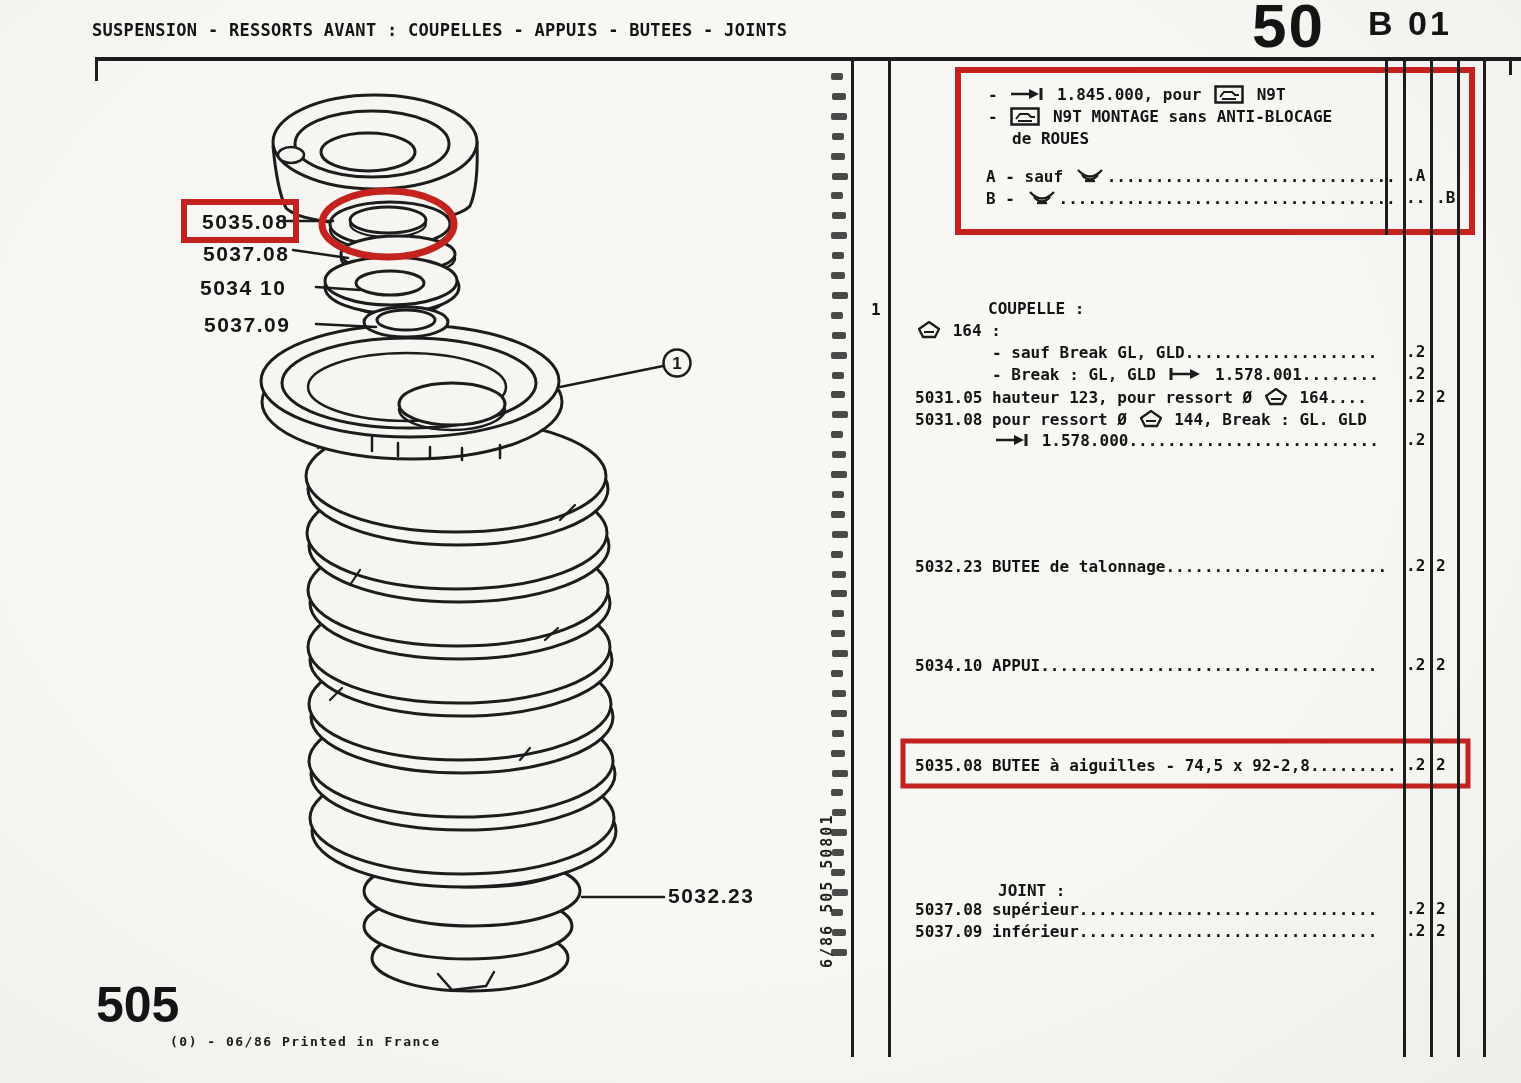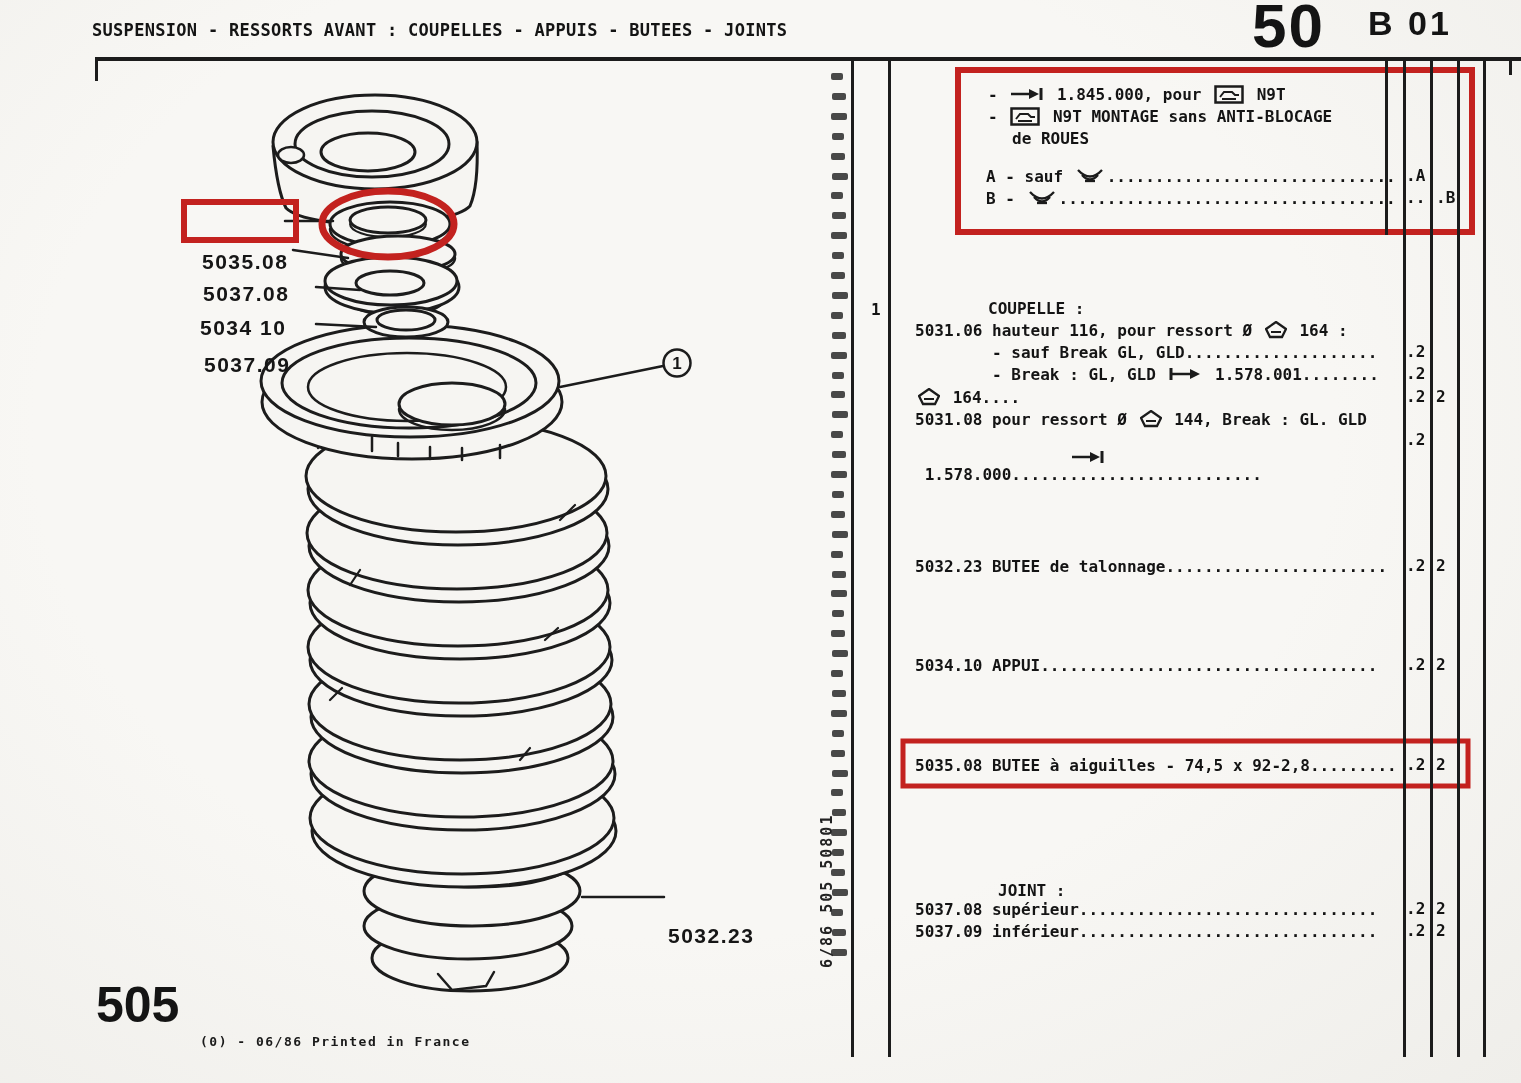--- a/index.html
+++ b/index.html
@@ -14,29 +14,29 @@
     font:bold 17px "DejaVu Sans Mono",monospace;letter-spacing:.3px;color:#141414;
   }
   .big-50{position:absolute;left:1252px;top:-10px;font:bold 62px "Liberation Sans",sans-serif;letter-spacing:2px;color:#141414;}
   .code-b01{position:absolute;left:1368px;top:4px;font:bold 34px "Liberation Sans",sans-serif;letter-spacing:3px;color:#141414;}
   .trow{
     position:absolute;display:flex;align-items:center;height:20px;
     font:bold 16px "DejaVu Sans Mono",monospace;white-space:pre;color:#141414;
   }
   .trow .ic{flex:none;margin:0 3px;}
   .qty{position:absolute;font:bold 16px "DejaVu Sans Mono",monospace;color:#141414;}
-  .dlabel{position:absolute;font:bold 21px "Liberation Sans",sans-serif;letter-spacing:1.5px;color:#161616;margin-top:40px;}
+  .dlabel{position:absolute;font:bold 21px "Liberation Sans",sans-serif;letter-spacing:1.5px;color:#161616;}
   .tick{position:absolute;background:#2b2b2b;border-radius:2px;filter:blur(.6px);opacity:.85;}
   .spine{
     position:absolute;left:818px;top:968px;width:200px;
     transform:rotate(-90deg);transform-origin:left top;
     font:bold 15px "DejaVu Sans Mono",monospace;letter-spacing:2px;color:#222;
   }
   .footer-big{position:absolute;left:96px;top:976px;font:bold 50px "Liberation Sans",sans-serif;color:#141414;}
-  .footer-sub{position:absolute;left:170px;top:1034px;font:bold 13px "DejaVu Sans Mono",monospace;letter-spacing:1.5px;color:#1a1a1a;margin-left:30px;}
+  .footer-sub{position:absolute;left:170px;top:1034px;font:bold 13px "DejaVu Sans Mono",monospace;letter-spacing:1.5px;color:#1a1a1a;}
   svg.overlay{position:absolute;left:0;top:0;pointer-events:none;}
 </style>
 </head>
 <body>
 
 <svg class="overlay" width="1521" height="1083" viewBox="0 0 1521 1083">
   <g stroke="#1c1c1c" stroke-width="3" fill="#f6f5f2" stroke-linecap="round">
 
     <g>
       <ellipse cx="470" cy="958" rx="98" ry="33"></ellipse>
@@ -181,43 +181,43 @@
       </svg><span>..............................</span></div>
     <span class="qty" style="left: 1406px; top: 166px;">.A</span>
     <div class="trow" style="left: 986px; top: 188px;"><span>B - </span><svg class="ic" width="28" height="17" viewBox="0 0 28 17">
         <path d="M2 2 Q14 15 26 2" fill="none" stroke="#1b1b1b" stroke-width="2.3"></path>
         <path d="M6 7 Q14 16 22 7" fill="none" stroke="#1b1b1b" stroke-width="2.3"></path>
         <path d="M9 13 h10" stroke="#1b1b1b" stroke-width="2.3"></path>
       </svg><span>...................................</span></div>
     <span class="qty" style="left: 1406px; top: 188px;">..</span>
     <span class="qty" style="left: 1436px; top: 188px;">.B</span>
     <div class="trow" style="left: 988px; top: 298px;"><span>COUPELLE :</span></div>
-    <div class="trow" style="left: 915px; top: 320px;"><span>5031.06 hauteur 116, pour ressort Ø </span><svg class="ic" width="22" height="18" viewBox="0 0 22 18">
+    <div class="trow" style="left: 915px; top: 320px;"><svg class="ic" width="22" height="18" viewBox="0 0 22 18">
         <path d="M11 1 L21 8 L17 16 L5 16 L1 8 Z" fill="none" stroke="#1b1b1b" stroke-width="2.3"></path>
         <line x1="6" y1="11" x2="16" y2="11" stroke="#1b1b1b" stroke-width="2"></line>
       </svg><span> 164 :</span></div>
     <div class="trow" style="left: 915px; top: 342px;"><span>        - sauf Break GL, GLD....................</span></div>
     <span class="qty" style="left: 1406px; top: 342px;">.2</span>
     <div class="trow" style="left: 915px; top: 364px;"><span>        - Break : GL, GLD </span><svg class="ic" width="34" height="16" viewBox="0 0 34 16">
         <line x1="3" y1="2" x2="3" y2="14" stroke="#1b1b1b" stroke-width="3"></line>
         <line x1="3" y1="8" x2="26" y2="8" stroke="#1b1b1b" stroke-width="2.5"></line>
         <polygon points="22,3 32,8 22,13" fill="#1b1b1b"></polygon>
       </svg><span> 1.578.001........</span></div>
     <span class="qty" style="left: 1406px; top: 364px;">.2</span>
-    <div class="trow" style="left: 915px; top: 387px;"><svg class="ic" width="22" height="18" viewBox="0 0 22 18">
+    <div class="trow" style="left: 915px; top: 387px;"><span>5031.05 hauteur 123, pour ressort Ø </span><svg class="ic" width="22" height="18" viewBox="0 0 22 18">
         <path d="M11 1 L21 8 L17 16 L5 16 L1 8 Z" fill="none" stroke="#1b1b1b" stroke-width="2.3"></path>
         <line x1="6" y1="11" x2="16" y2="11" stroke="#1b1b1b" stroke-width="2"></line>
       </svg><span> 164....</span></div>
     <span class="qty" style="left: 1406px; top: 387px;">.2</span>
     <span class="qty" style="left: 1436px; top: 387px;">2</span>
     <div class="trow" style="left: 915px; top: 409px;"><span>5031.08 pour ressort Ø </span><svg class="ic" width="22" height="18" viewBox="0 0 22 18">
         <path d="M11 1 L21 8 L17 16 L5 16 L1 8 Z" fill="none" stroke="#1b1b1b" stroke-width="2.3"></path>
         <line x1="6" y1="11" x2="16" y2="11" stroke="#1b1b1b" stroke-width="2"></line>
       </svg><span> 144, Break : GL. GLD</span></div>
-    <div class="trow" style="left: 915px; top: 430px; flex-direction: column;"><span>        </span><svg class="ic" width="34" height="16" viewBox="0 0 34 16">
+    <div class="trow" style="left: 915px; top: 430px;"><span>        </span><svg class="ic" width="34" height="16" viewBox="0 0 34 16">
         <line x1="1" y1="8" x2="23" y2="8" stroke="#1b1b1b" stroke-width="2.5"></line>
         <polygon points="19,3 29,8 19,13" fill="#1b1b1b"></polygon>
         <line x1="31" y1="2" x2="31" y2="14" stroke="#1b1b1b" stroke-width="3"></line>
       </svg><span> 1.578.000..........................</span></div>
     <span class="qty" style="left: 1406px; top: 430px;">.2</span>
     <div class="trow" style="left: 915px; top: 556px;"><span>5032.23 BUTEE de talonnage.......................</span></div>
     <span class="qty" style="left: 1406px; top: 556px;">.2</span>
     <span class="qty" style="left: 1436px; top: 556px;">2</span>
     <div class="trow" style="left: 915px; top: 655px;"><span>5034.10 APPUI...................................</span></div>
     <span class="qty" style="left: 1406px; top: 655px;">.2</span>

